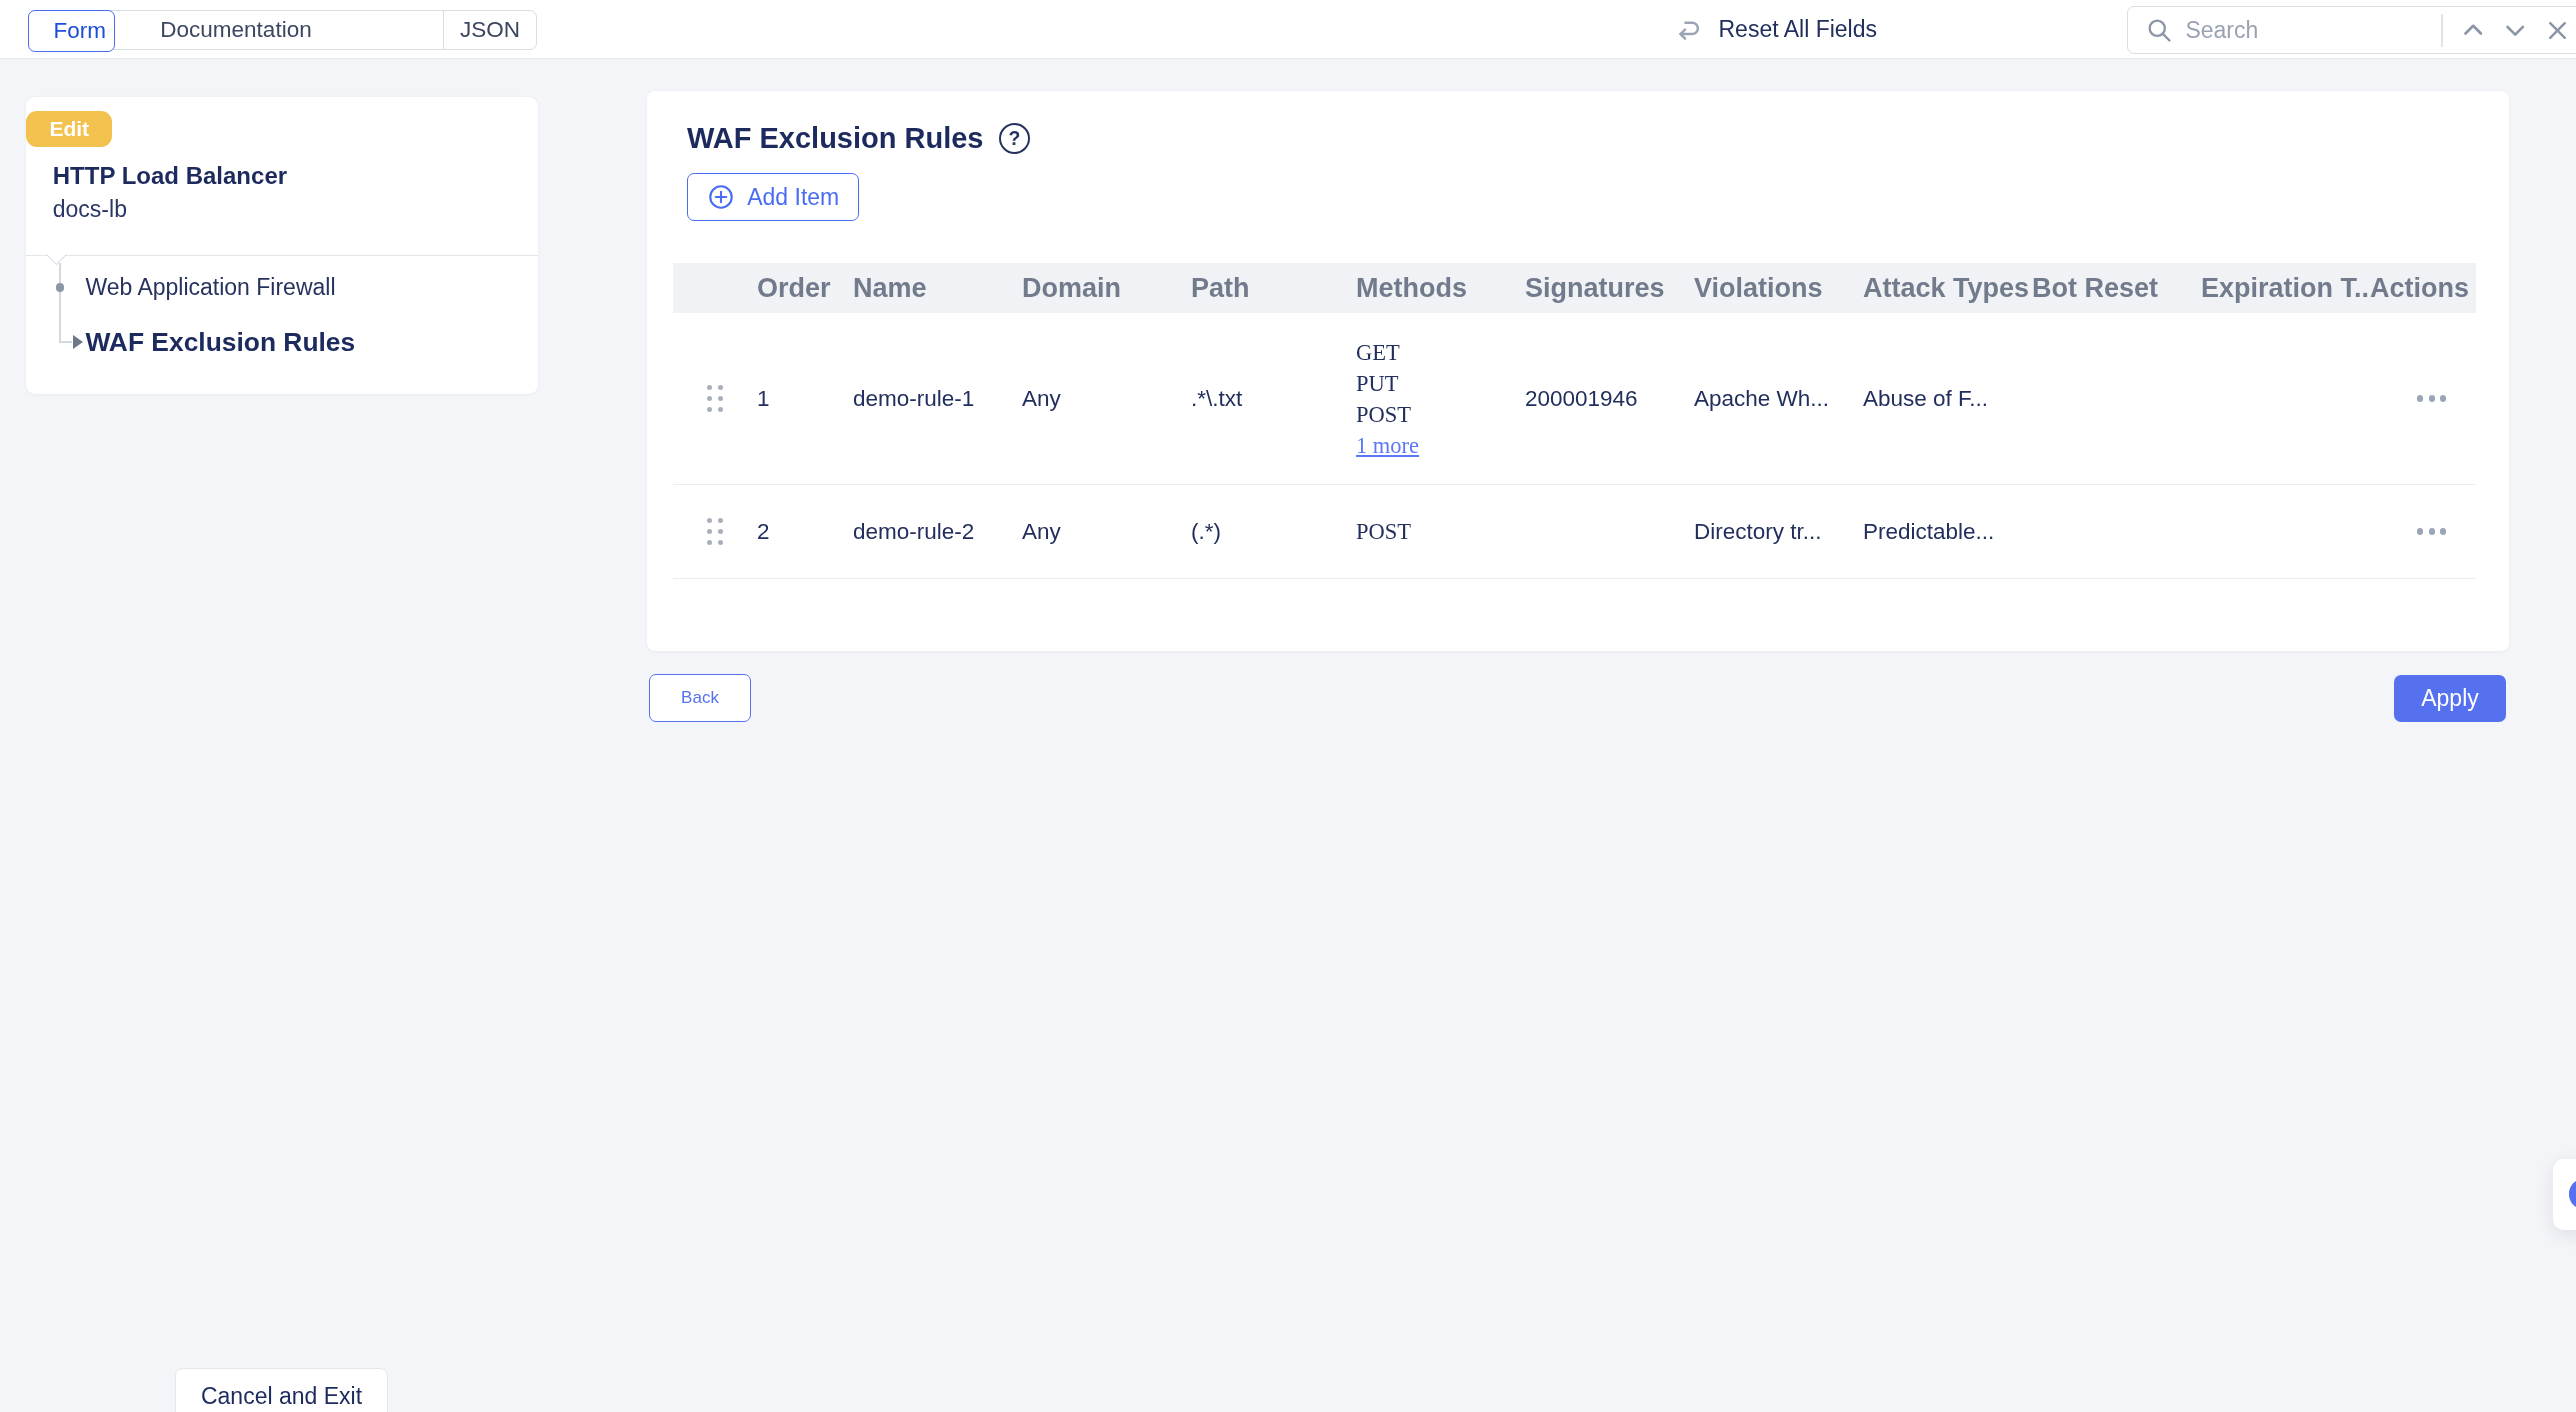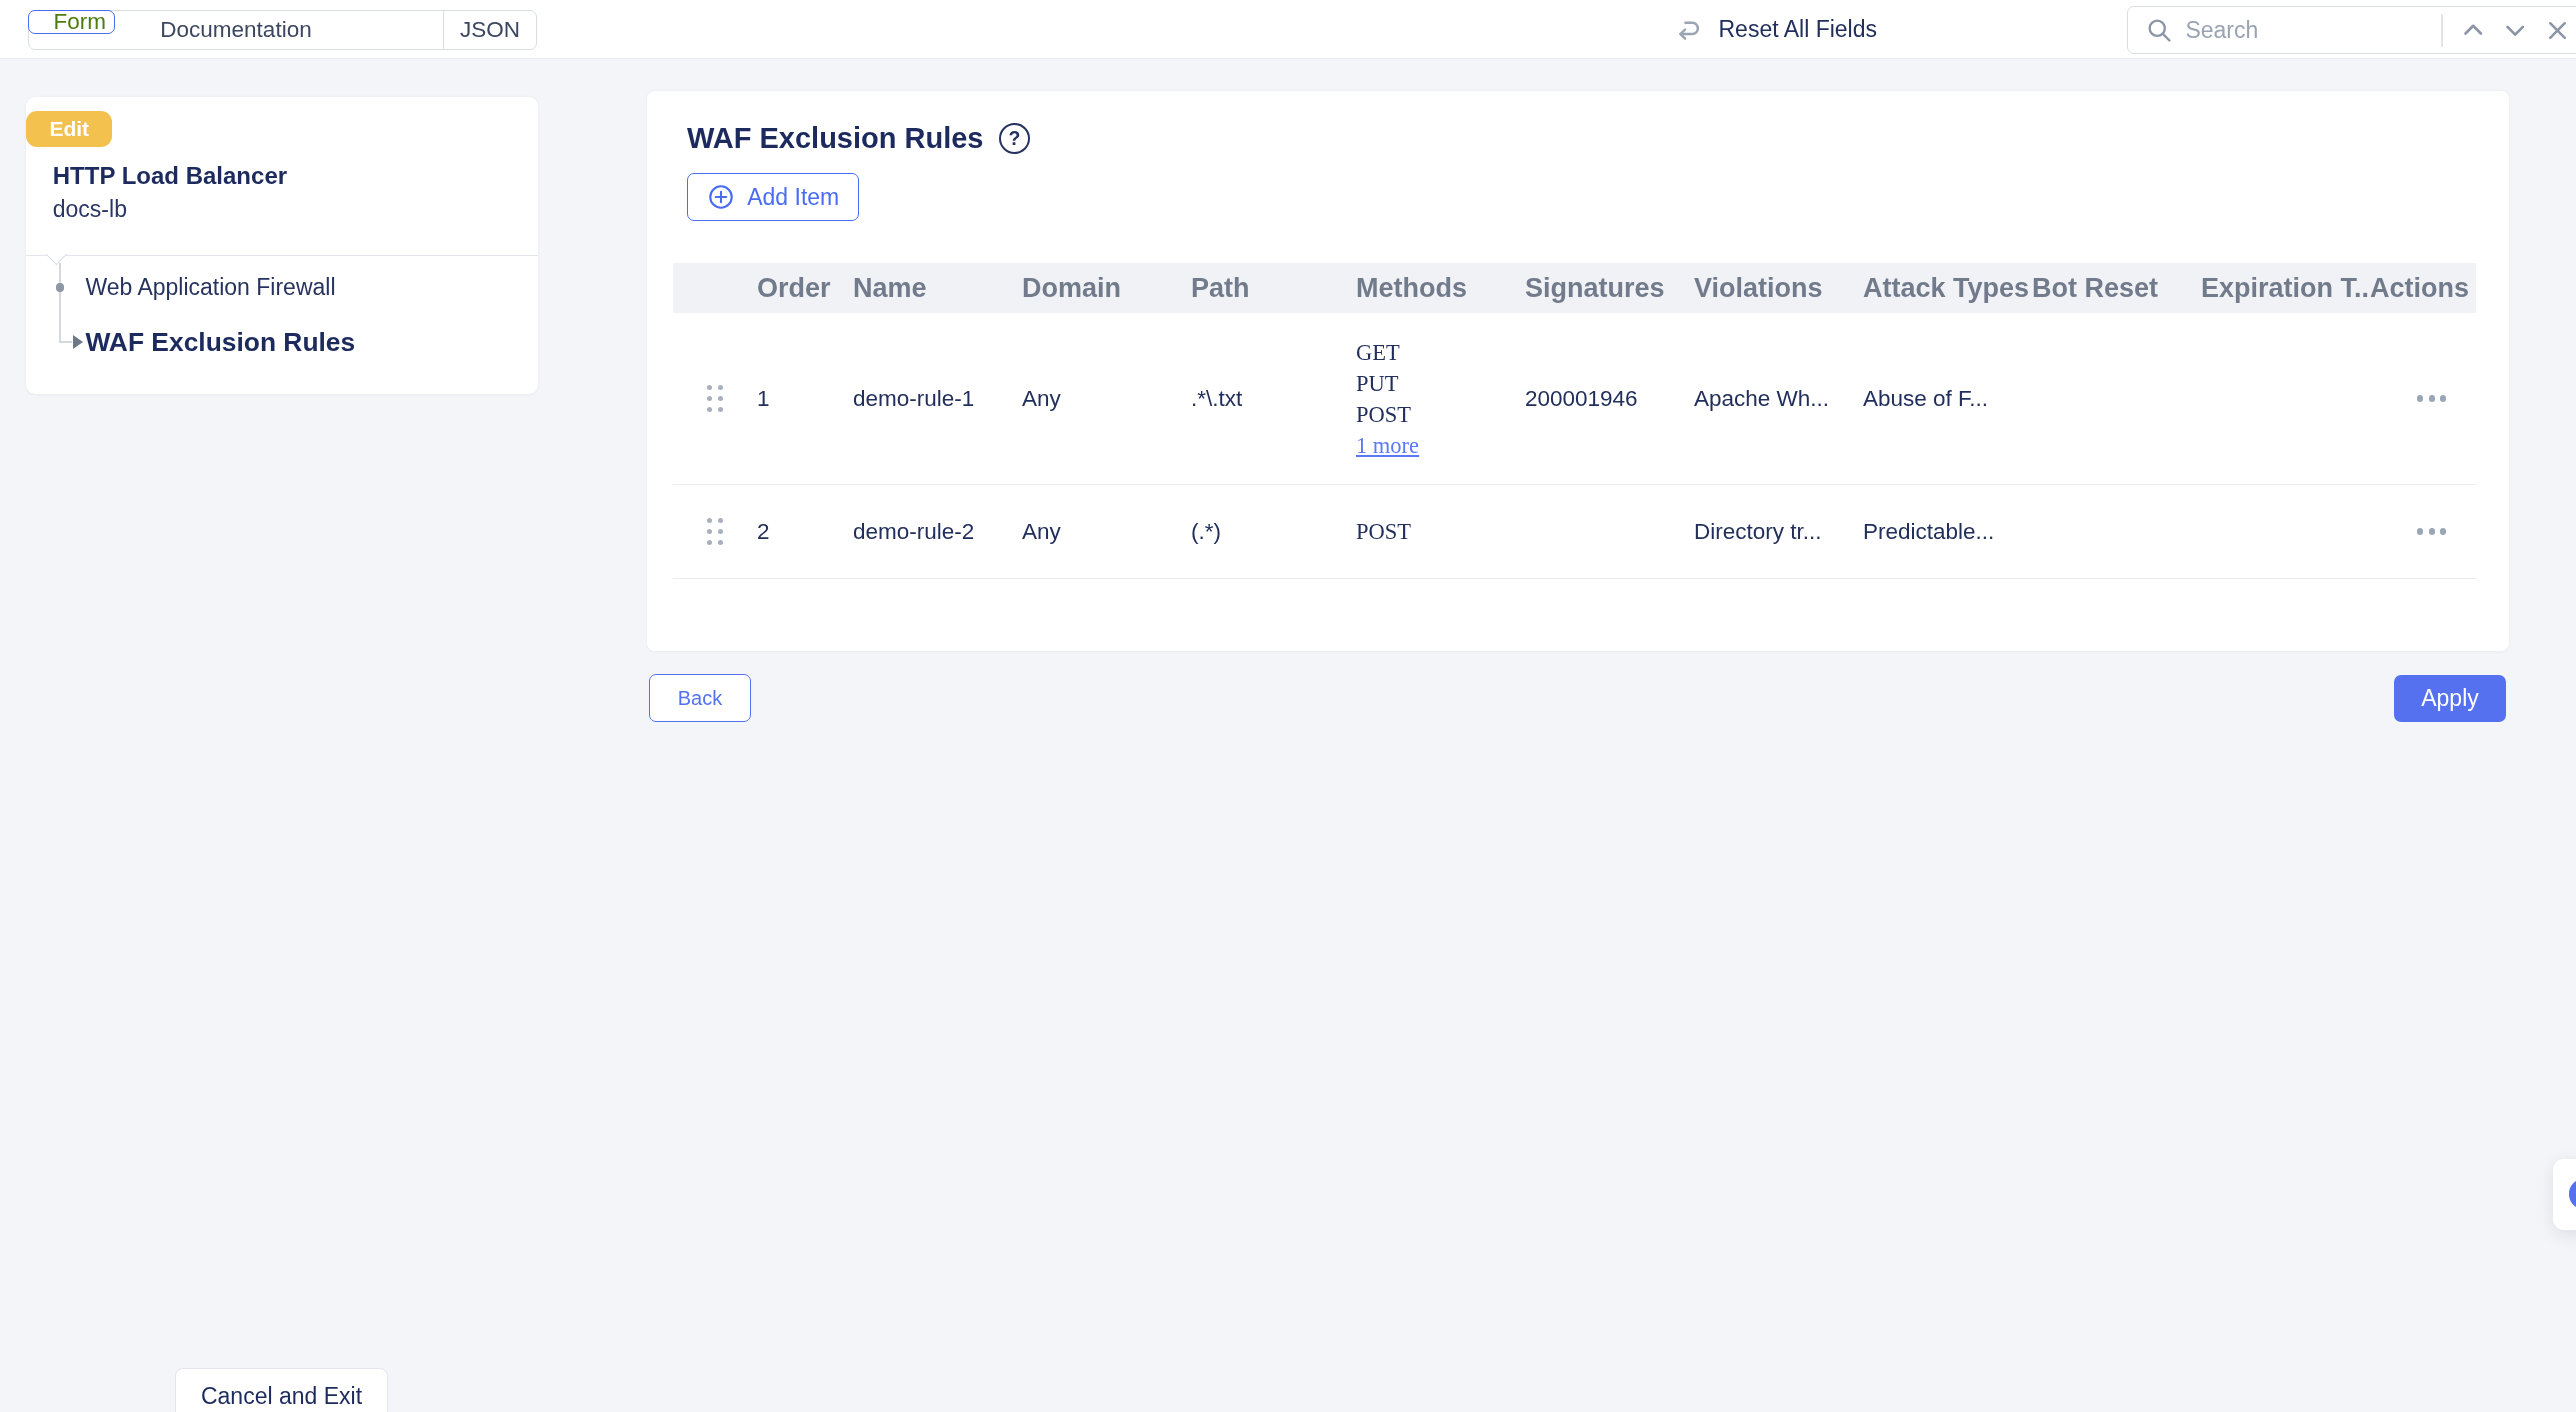--- a/index.html
+++ b/index.html
@@ -6,21 +6,21 @@
   html,body { width:2576px; height:1413px; }
   body { font-family:"Liberation Sans","DejaVu Sans",sans-serif; background:#F4F5F8; }
   .screen { position:relative; width:2576px; height:1413px; overflow:hidden; background:#F4F5F8; }
 
   
   .topbar { position:absolute; left:0; top:0; width:2576px; height:59px; background:#FFFFFF; border-bottom:1.6px solid #E7E9EE; z-index:5; }
   .tabgroup { position:absolute; left:28px; top:10px; width:509px; height:40px; border:0.8px solid #D9DDE4; border-radius:7px; background:#FFFFFF; display:flex; }
   .tab { display:flex; align-items:center; justify-content:center; font-size:22.5px; color:#3C4660; cursor:pointer; }
   .tab-doc { flex:1; }
   .tab-json { width:93px; border-left:0.8px solid #D9DDE4; border-radius:0 7px 7px 0; }
-  .tab-form { position:absolute; left:-0.8px; top:-0.8px; width:87px; height:24px; border:1.6px solid #4A6CF3; border-radius:7px; background:#FFFFFF; color:#4d7c0f; z-index:2;padding-left:16px; }
+  .tab-form { position:absolute; left:-0.8px; top:-0.8px; width:87px; height:42px; border:1.6px solid #4A6CF3; border-radius:7px; background:#FFFFFF; color:#1d4ed8; z-index:2;padding-left:16px; }
   .reset-btn { position:absolute; right:699px; top:0; height:59px; display:flex; align-items:center; gap:14px; cursor:pointer; }
   .reset-btn span { font-size:23px; color:#222F5C; white-space:nowrap; }
   .searchbox { position:absolute; left:2127px; top:6.2px; width:458px; height:48px; border:0.8px solid #D9DDE4; border-radius:7px; background:#FFFFFF; display:flex; align-items:center; padding:0 11px 0 17px; }
   .searchbox input { border:none; outline:none; flex:1; min-width:0; font-size:23px; color:#222F5C; margin-left:12.4px; font-family:inherit; background:transparent; }
   .searchbox input::placeholder { color:#9AA3B2; }
   .search-sep { width:1.6px; height:33px; background:#E1E5EB; margin:0 15.5px 0 4.7px; }
   .sicon { width:31px; height:31px; flex:0 0 auto; display:flex; align-items:center; justify-content:center; margin-right:11px; cursor:pointer; }
 
   
   .sidebar-card { position:absolute; left:26.4px; top:97px; width:512px; height:297px; background:#FFFFFF; border-radius:9.3px; box-shadow:0 0.8px 3.1px rgba(20,30,70,0.05); }
@@ -58,21 +58,21 @@
   .c5,.c6,.c7,.c8,.c9,.c10 { width:169px; }
   .c11 { width:106px; }
   .methods-stack { display:flex; flex-direction:column; line-height:31px;font-family:Liberation Serif, serif; }
   .more-link { color:#5B79F7; text-decoration:underline; cursor:pointer; }
   .drag-handle { display:grid; grid-template-columns:5.4px 5.4px; grid-auto-rows:5.4px; gap:5.4px; cursor:grab; }
   .drag-handle i { width:5.4px; height:5.4px; border-radius:50%; background:#A9B0BD; }
   .dots { display:flex; gap:5.4px; margin-left:47px; cursor:pointer; }
   .dots i { width:6.2px; height:6.2px; border-radius:50%; background:#9AA5B5; }
 
   
-  .back-btn { position:absolute; left:649px; top:674px; width:102px; height:48px; border:1.6px solid #5671F0; border-radius:7px; background:#FFFFFF; color:#5671F0; font-size:20px; display:flex; align-items:center; justify-content:center; cursor:pointer; }
+  .back-btn { position:absolute; left:649px; top:674px; width:102px; height:48px; border:1.6px solid #5671F0; border-radius:7px; background:#FFFFFF; color:#5671F0; font-size:17px; display:flex; align-items:center; justify-content:center; cursor:pointer; }
   .apply-btn { position:absolute; left:2394px; top:675px; width:112px; height:47px; border:none; border-radius:7px; background:#5671F0; color:#FFFFFF; font-size:23px; display:flex; align-items:center; justify-content:center; cursor:pointer; }
   .cancel-btn { position:absolute; left:175px; top:1368px; width:213px; height:56px; background:#FFFFFF; border:1.6px solid #E3E6EB; border-radius:7.8px; color:#1C2A5E; font-size:23px; display:flex; align-items:center; justify-content:center; cursor:pointer; }
 
   
   .float-widget { position:absolute; left:2553px; top:1159px; width:70px; height:71px; background:#FFFFFF; border-radius:11px; box-shadow:0 4.7px 18.6px rgba(20,30,70,0.10); }
   .float-circle { position:absolute; left:15.5px; top:20px; width:29.5px; height:29.5px; border:7px solid #5671F0; border-radius:50%; }
 
   svg { display:block; }
 </style>
 </head>

